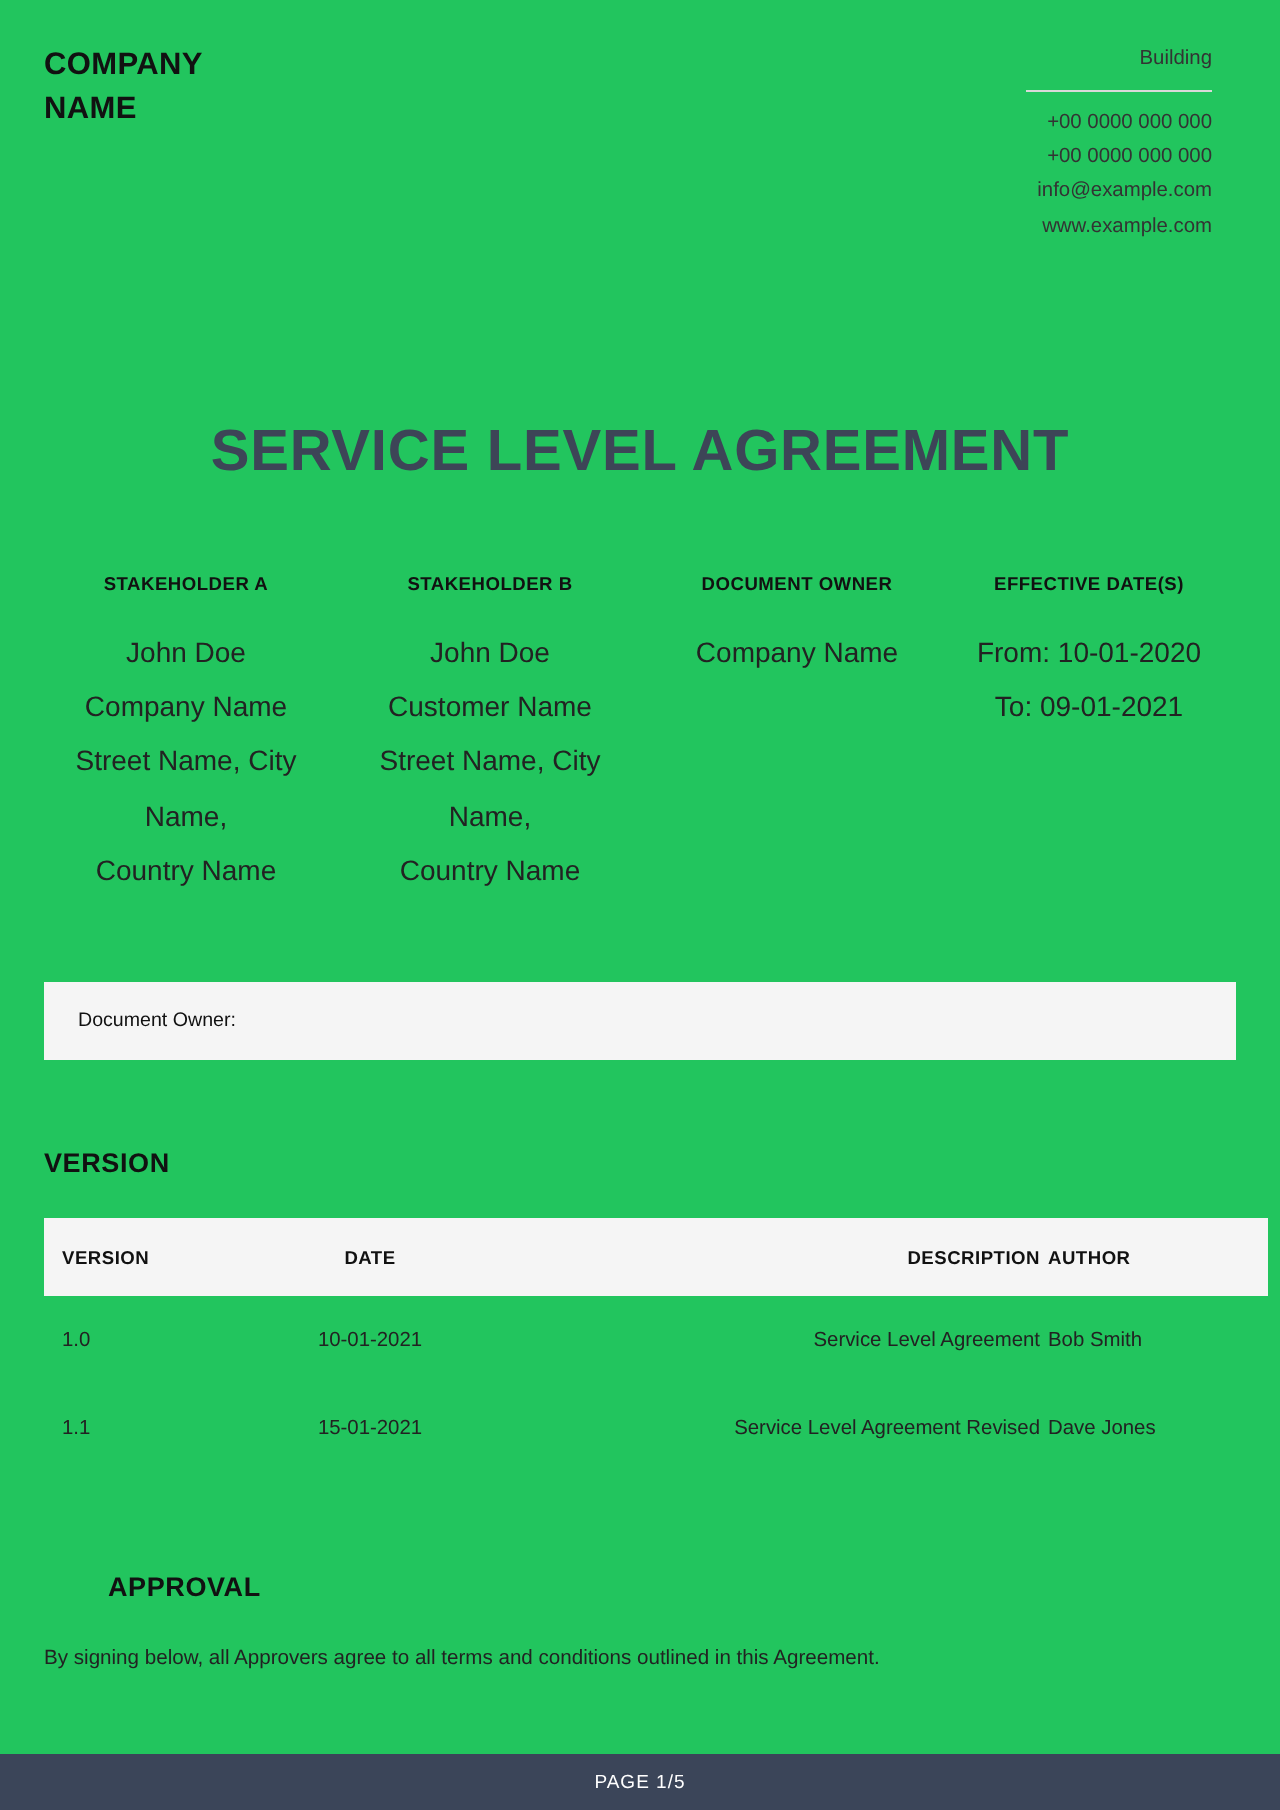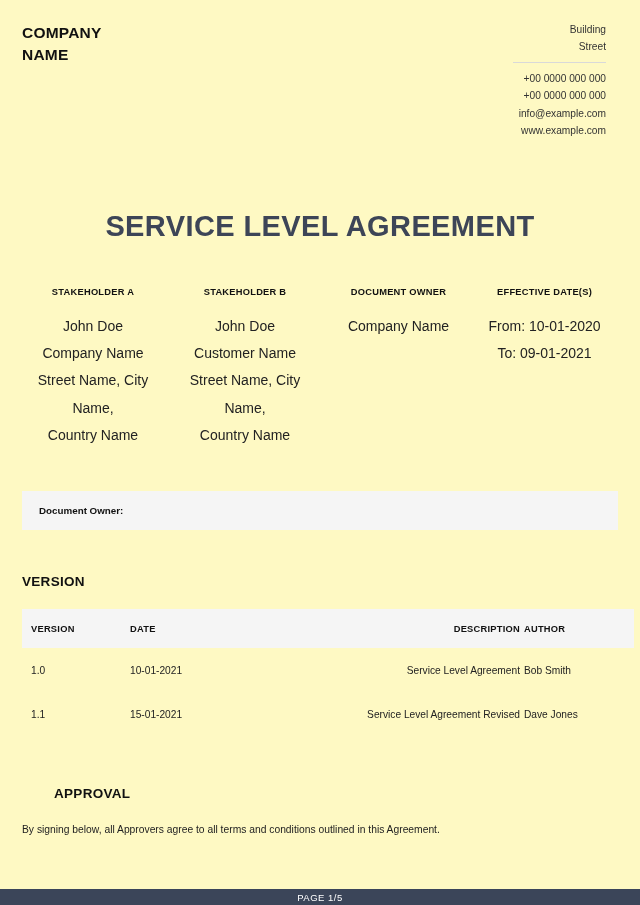--- a/index.html
+++ b/index.html
@@ -10,21 +10,21 @@
   }
   body {
     font-family: "Liberation Sans", sans-serif;
     color: #1a1a1a;
     -webkit-font-smoothing: antialiased;
   }
   .page {
     position: relative;
     width: 640px;
     height: 905px;
-    background: #fef9c3;
+    background: #22c55e;
     overflow: hidden;
     box-sizing: border-box;
   }
   .content {
     position: absolute;
     left: 22px;
     top: 0;
     width: 596px;
   }
 
@@ -128,21 +128,21 @@
     margin-top: 42px;
     background: #f5f5f5;
     height: 39px;
     display: flex;
     align-items: center;
     padding-left: 17px;
     box-sizing: border-box;
   }
   .info-strip-label {
     font-size: 9.8px;
-    font-weight: bold;
+    font-weight: normal;
     color: #111111;
   }
 
   
   .section-heading {
     font-size: 13.5px;
     font-weight: bold;
     letter-spacing: 0.3px;
     color: #111111;
     text-transform: uppercase;
@@ -173,41 +173,41 @@
   .version-table td {
     text-align: left;
     font-size: 10.2px;
     color: #222222;
     padding: 15px 4px 15px 0;
     height: 14px;
   }
   .version-table th.col-version,
   .version-table td.col-version { width: 95px; padding-left: 9px; }
   .version-table th.col-date,
-  .version-table td.col-date { width: 110px; }
+  .version-table td.col-date { width: 110px; text-align: center; }
   .version-table th.col-desc,
   .version-table td.col-desc { width: 276px; text-align: right; }
   .version-table th.col-author,
   .version-table td.col-author { width: 106px; }
 
   
   .approval-text {
     margin-top: 21px;
     font-size: 10.3px;
     color: #222222;
     line-height: 1.6;
   }
 
   
   .footer-bar {
     position: absolute;
     left: 0;
     right: 0;
     bottom: 0;
-    height: 16px;
+    height: 28px;
     background: #3b4559;
     display: flex;
     align-items: center;
     justify-content: center;
   }
   .footer-text {
     font-size: 9.5px;
     letter-spacing: 0.5px;
     color: #ffffff;
     text-transform: uppercase;
@@ -222,21 +222,20 @@
     <div class="letterhead">
 
       <div class="company-name">
         <span class="line">COMPANY</span>
         <span class="line">NAME</span>
       </div>
 
       <div class="address-block">
         <div class="address-lines">
           <span class="line">Building</span>
-          <span class="line">Street</span>
         </div>
         <div class="address-divider"></div>
         <div class="contact-lines">
           <span class="line">+00 0000 000 000</span>
           <span class="line">+00 0000 000 000</span>
           <span class="line">info@example.com</span>
           <span class="line">www.example.com</span>
         </div>
       </div>
 

